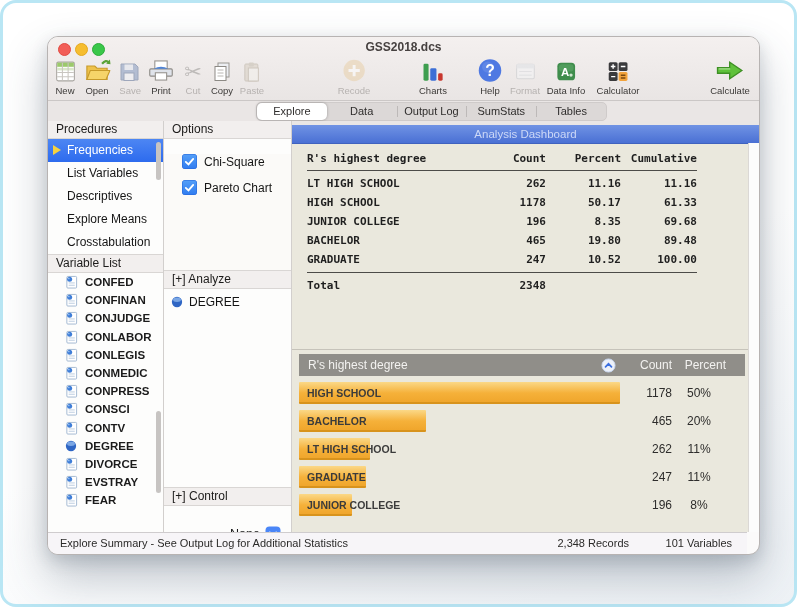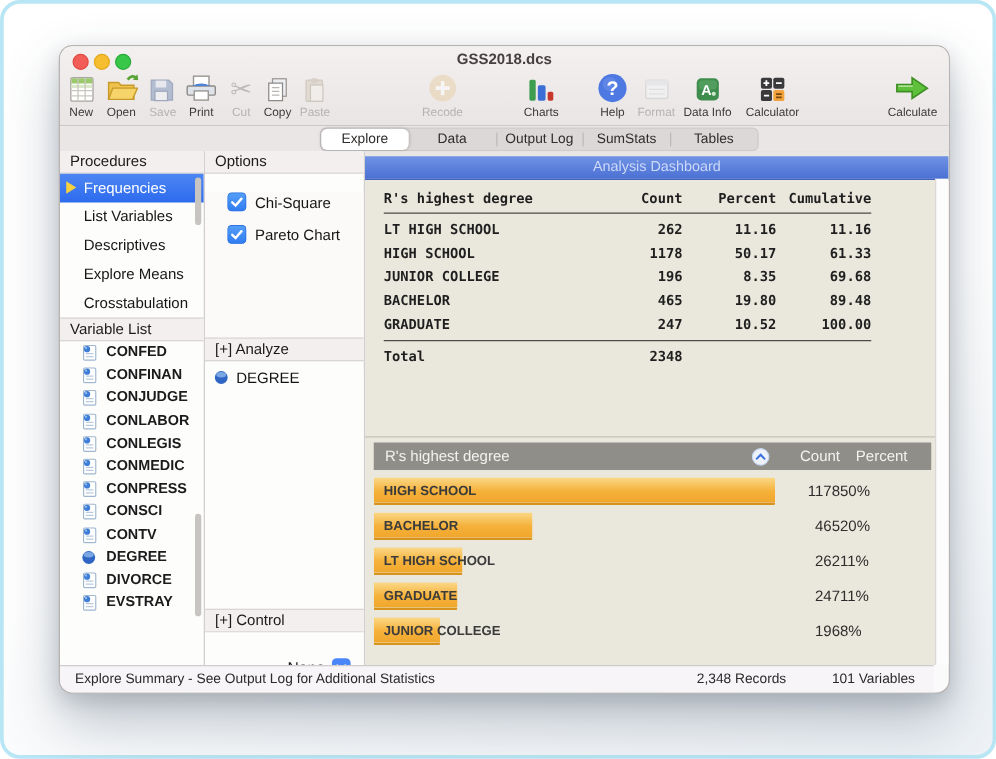--- a/index.html
+++ b/index.html
@@ -82,21 +82,21 @@
   .ch-count{width:52px;text-align:right;}
   .ch-pct{width:54px;text-align:right;margin-right:19px;}
   .bars{margin-top:6px;}
   .bar-row{height:22px;margin-bottom:6px;display:flex;align-items:center;}
   .bar-zone{flex:1;height:22px;position:relative;}
   .bar{position:absolute;left:0;top:0;bottom:0;border-radius:1px;box-sizing:border-box;
     background:linear-gradient(#fbd887,#f5b13a 55%,#f0a62c);border-bottom:2px solid #d8931c;}
   .bar-label{position:absolute;left:8px;top:0;line-height:22px;font-size:10.5px;font-weight:bold;
     color:#3b3b3b;white-space:nowrap;z-index:2;}
   .bar-count{width:52px;text-align:right;font-size:12px;color:#2e2d2c;}
-  .bar-pct{width:54px;text-align:left;font-size:12px;color:#2e2d2c;margin-right:19px;}
+  .bar-pct{width:54px;text-align:center;font-size:12px;color:#2e2d2c;margin-right:19px;}
   .scrollstrip{position:absolute;top:22px;right:0;bottom:0;width:10px;background:#fcfcfc;border-left:1px solid #dbd8d5;}
   
   .status{position:absolute;left:0;right:12px;bottom:0;height:21px;background:#f7f5f8;border-top:1px solid #cfccce;
     font-size:11px;color:#2b2a29;line-height:21px;}
   .status .msg{position:absolute;left:12px;}
   .status .rec{position:absolute;right:118px;}
   .status .vars{position:absolute;right:15px;}
 </style>
 </head>
 <body>
@@ -425,20 +425,32 @@
               <span class="vicon">
                 <svg viewBox="0 0 14 15" width="13" height="14">
                   <rect x="2" y="1.5" width="10.5" height="12.5" rx="1" fill="#fff" stroke="#9fb6cf"></rect>
                   <line x1="4" y1="8.5" x2="10.5" y2="8.5" stroke="#b9cadd"></line>
                   <line x1="4" y1="11" x2="10.5" y2="11" stroke="#b9cadd"></line>
                   <circle cx="5" cy="4.6" r="2.7" fill="#3f7ed8"></circle>
                   <circle cx="4.1" cy="3.7" r="0.9" fill="#9cc2ef"></circle>
                 </svg>
               </span>
               <span>EVSTRAY</span>
+            </div>
+            <div class="var-item">
+              <span class="vicon">
+                <svg viewBox="0 0 14 15" width="13" height="14">
+                  <rect x="2" y="1.5" width="10.5" height="12.5" rx="1" fill="#fff" stroke="#9fb6cf"></rect>
+                  <line x1="4" y1="8.5" x2="10.5" y2="8.5" stroke="#b9cadd"></line>
+                  <line x1="4" y1="11" x2="10.5" y2="11" stroke="#b9cadd"></line>
+                  <circle cx="5" cy="4.6" r="2.7" fill="#3f7ed8"></circle>
+                  <circle cx="4.1" cy="3.7" r="0.9" fill="#9cc2ef"></circle>
+                </svg>
+              </span>
+              <span>FEAR</span>
             </div>
             <div class="thumb" style="right: 2px; top: 138px; height: 82px;"></div>
           </div>
       </div>
 
       <div class="col2">
         <div class="phead">Options</div>
         <div class="opt-area" id="optArea">
             <div class="opt-row">
               <span class="cbx">

